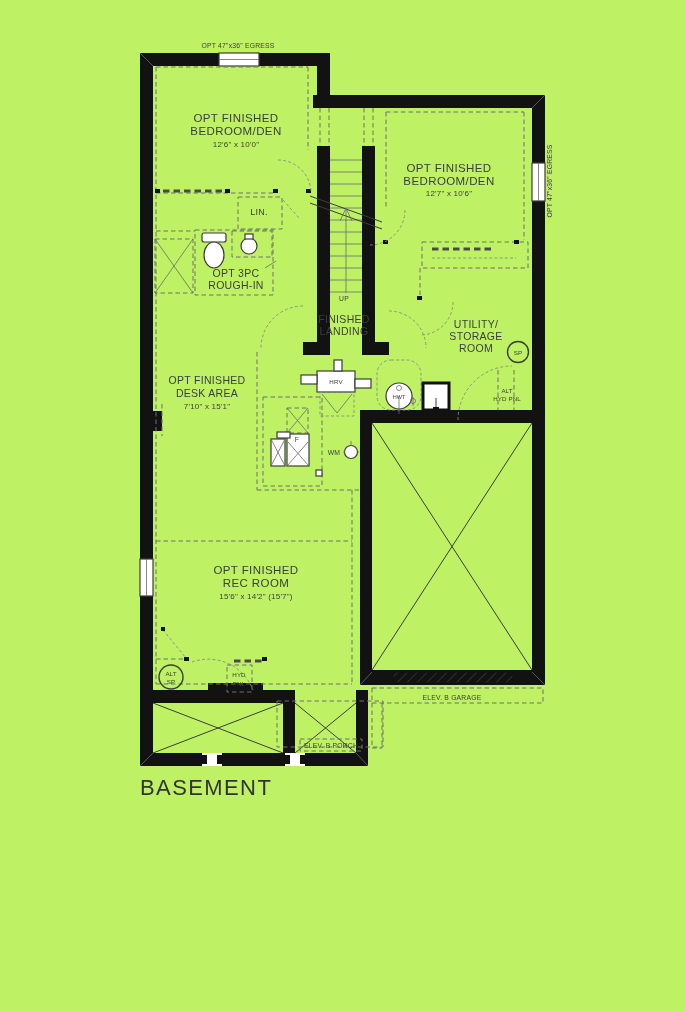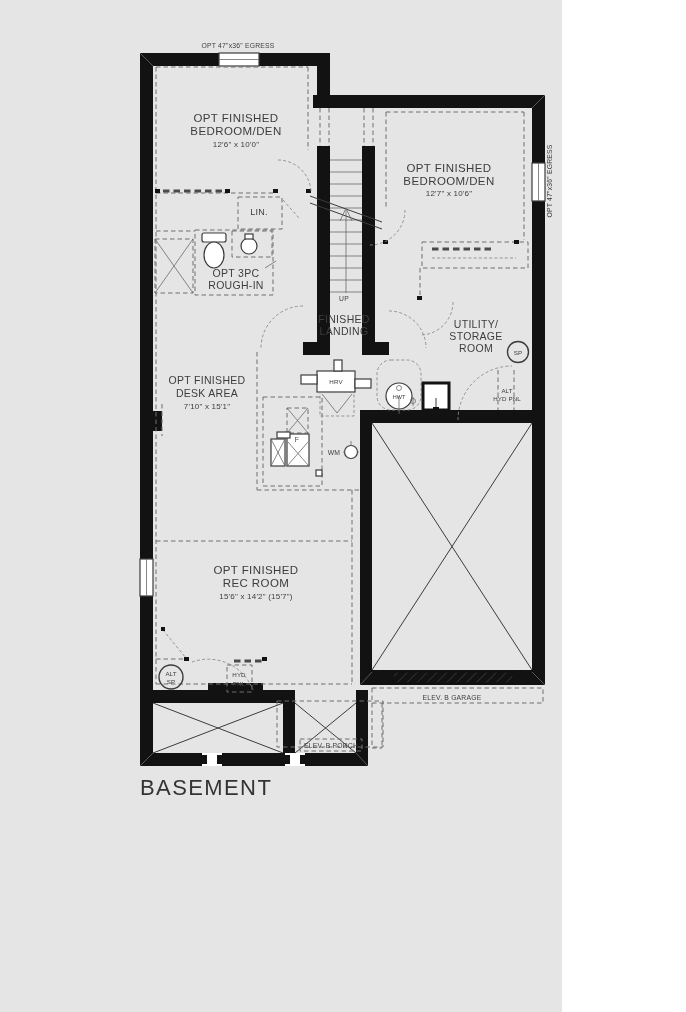--- a/index.html
+++ b/index.html
@@ -1,16 +1,16 @@
 <!DOCTYPE html>
 <html><head>
 <meta charset="utf-8">
 <style>
   html,body{margin:0;padding:0;background:#fff;}
-  .sheet{position:relative;width:562px;height:1012px;background:#e5e5e5;overflow:hidden;}
+  .sheet{position:relative;width:686px;height:1012px;background:#bef264;overflow:hidden;}
   svg{position:absolute;left:0;top:0;}
   .w{fill:#121212;stroke:none;}
   .ln{stroke:#3c3c3c;fill:none;stroke-width:1;}
   .ln2{stroke:#3c3c3c;fill:none;stroke-width:1.4;}
   .thin{stroke:#6a6a6a;fill:none;stroke-width:.8;}
   .dash{stroke:#6f6f6f;fill:none;stroke-width:1;stroke-dasharray:4.5 3;}
   .dashf{stroke:#8a8a8a;fill:none;stroke-width:.9;stroke-dasharray:3 2.2;}
   .dash2{stroke:#4a4a4a;fill:none;stroke-width:2.8;stroke-dasharray:6.5 4;}
   .fixw{fill:#fff;stroke:#3c3c3c;stroke-width:1.2;}
   .jamb{fill:#121212;}

